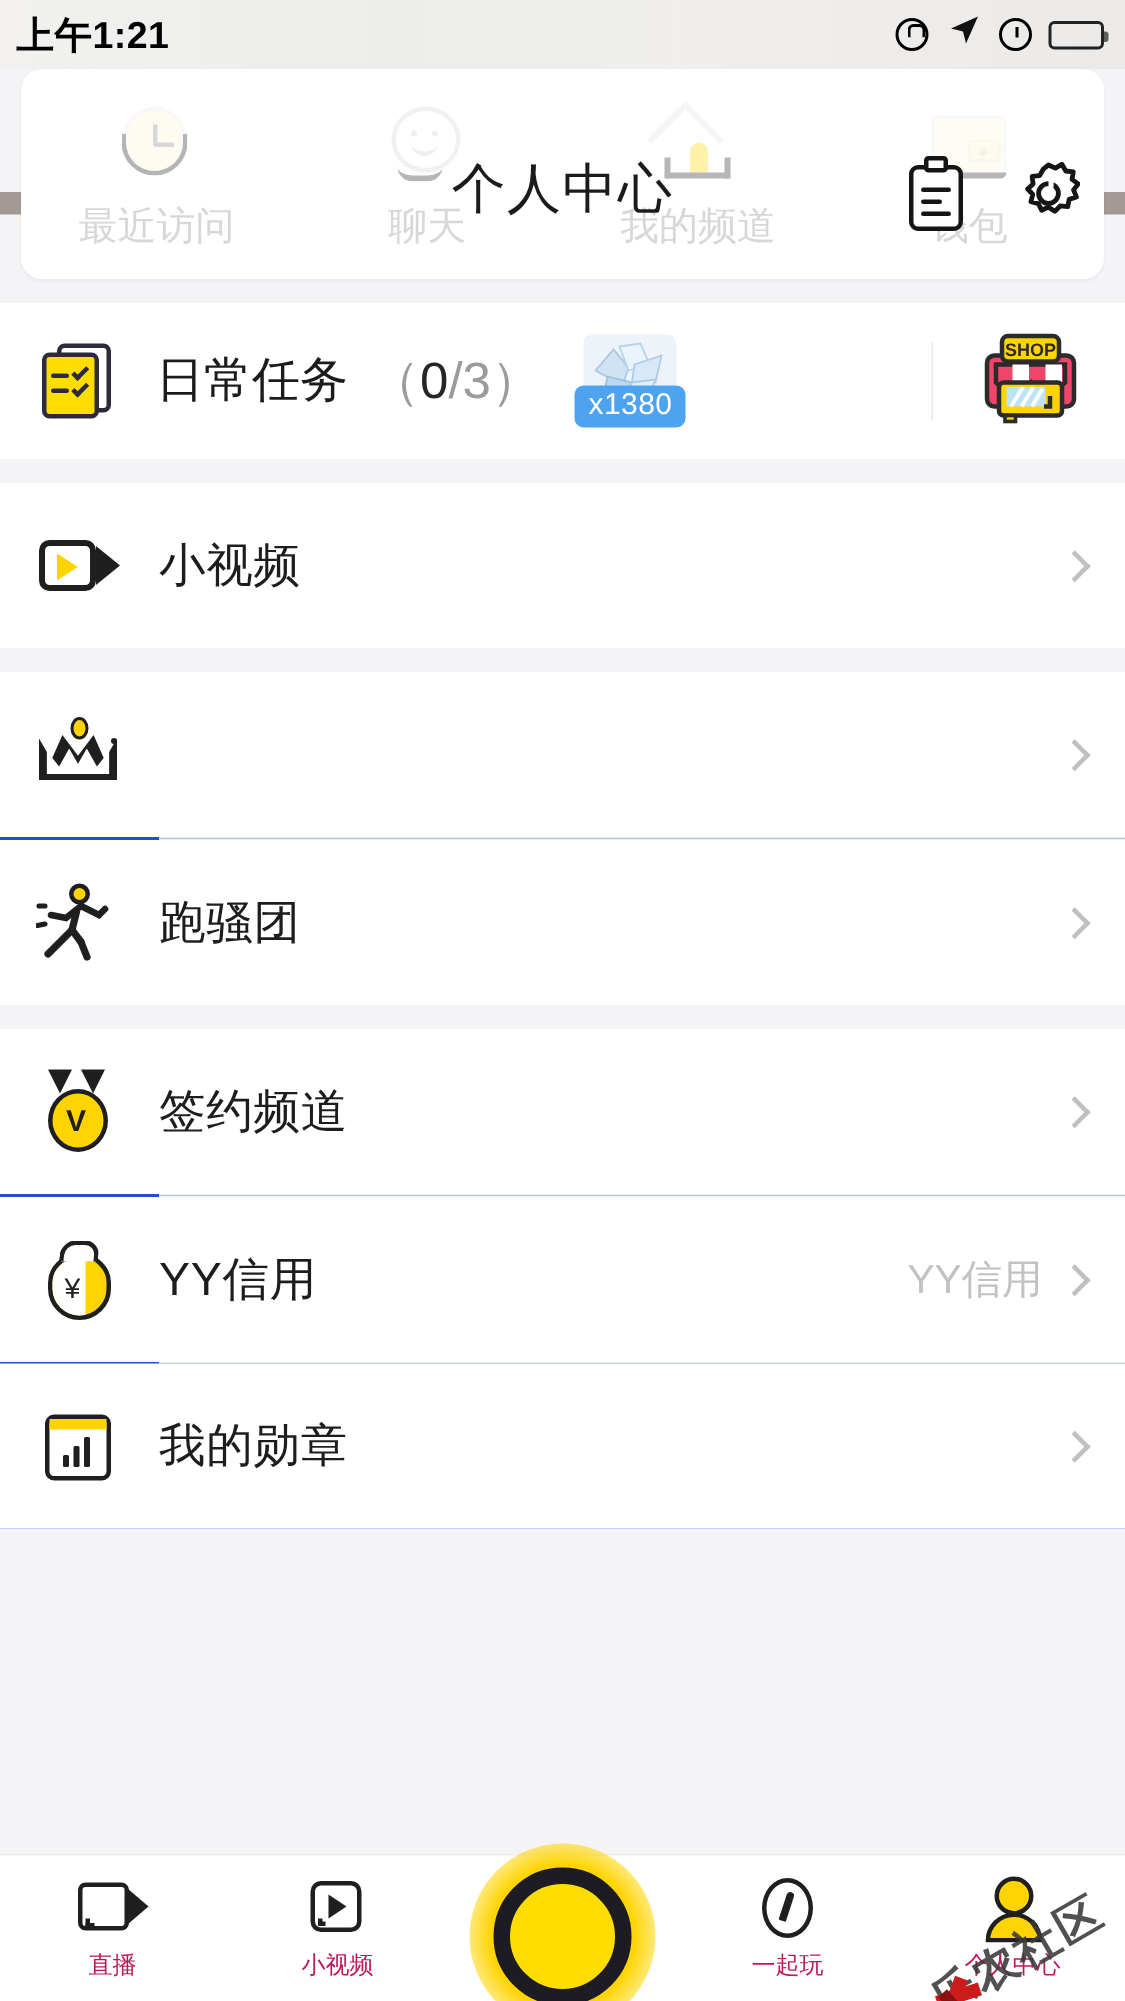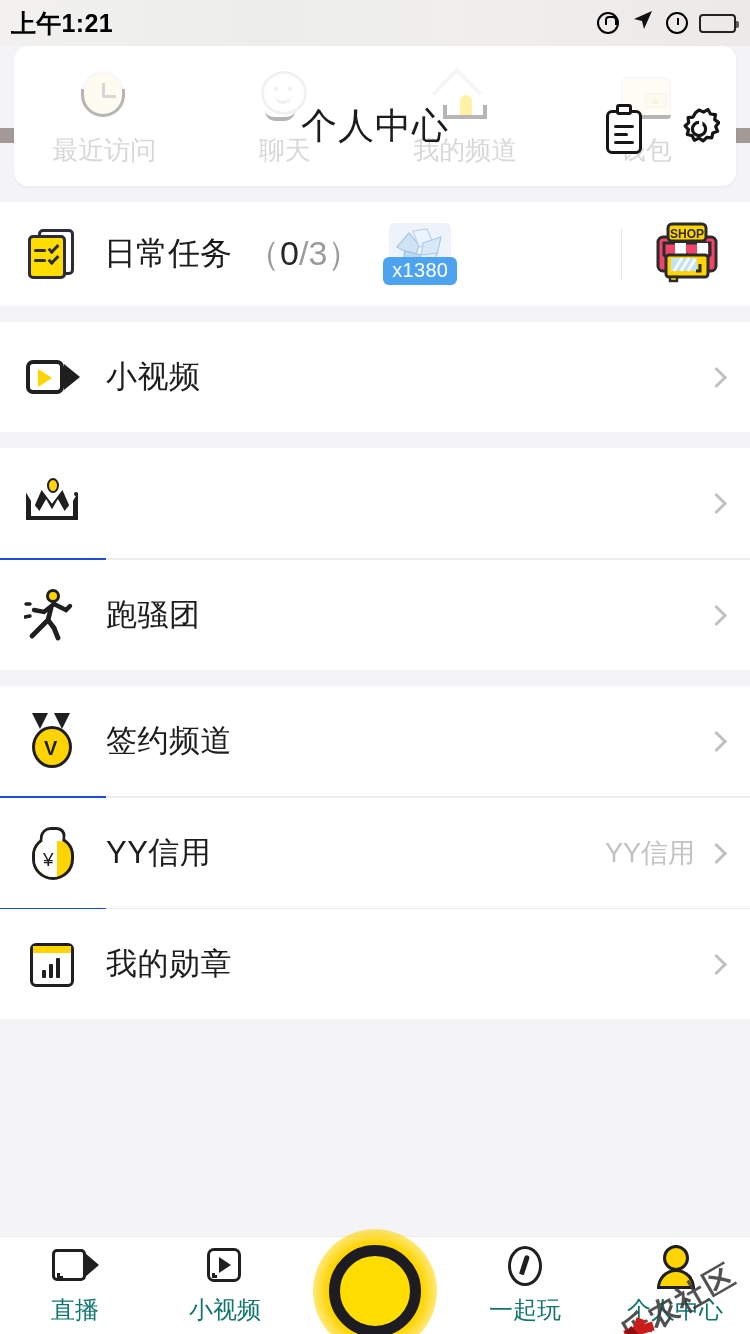--- a/index.html
+++ b/index.html
@@ -246,21 +246,21 @@
   .ic-data .bar.b{left:25px;height:14px;}
   .ic-data .bar.c{left:32px;height:20px;}
 
   
   .tabbar{
     position:absolute;left:0;right:0;bottom:0;height:98px;
     background:#fff;border-top:1px solid #ececec;
     display:flex;align-items:center;z-index:20;
   }
   .tab{flex:1;display:flex;flex-direction:column;align-items:center;gap:7px;}
-  .tab .tl{font-size:24px;color:#0f766e;font-family:Liberation Serif, serif;}
+  .tab .tl{font-size:16px;color:#be185d;font-family:Liberation Serif, serif;}
   .tab .ti{width:46px;height:42px;position:relative;}
 
   .nv-live .s{position:absolute;left:0;top:4px;width:34px;height:32px;border:3.5px solid #1f1f1f;border-radius:5px;}
   .nv-live .t{position:absolute;left:33px;top:8px;width:0;height:0;border-left:14px solid #1f1f1f;border-top:12px solid transparent;border-bottom:12px solid transparent;}
   .nv-live .c{position:absolute;left:5px;bottom:8px;width:6px;height:6px;border-left:3px solid #1f1f1f;border-bottom:3px solid #1f1f1f;}
 
   .nv-sv .s{position:absolute;left:5px;top:3px;width:34px;height:34px;border:3.5px solid #1f1f1f;border-radius:7px;}
   .nv-sv .p{position:absolute;left:17px;top:12px;width:0;height:0;border-left:12px solid #1f1f1f;border-top:8px solid transparent;border-bottom:8px solid transparent;}
   .nv-sv .c{position:absolute;left:10px;bottom:9px;width:5px;height:5px;border-left:3px solid #1f1f1f;border-bottom:3px solid #1f1f1f;}
 

